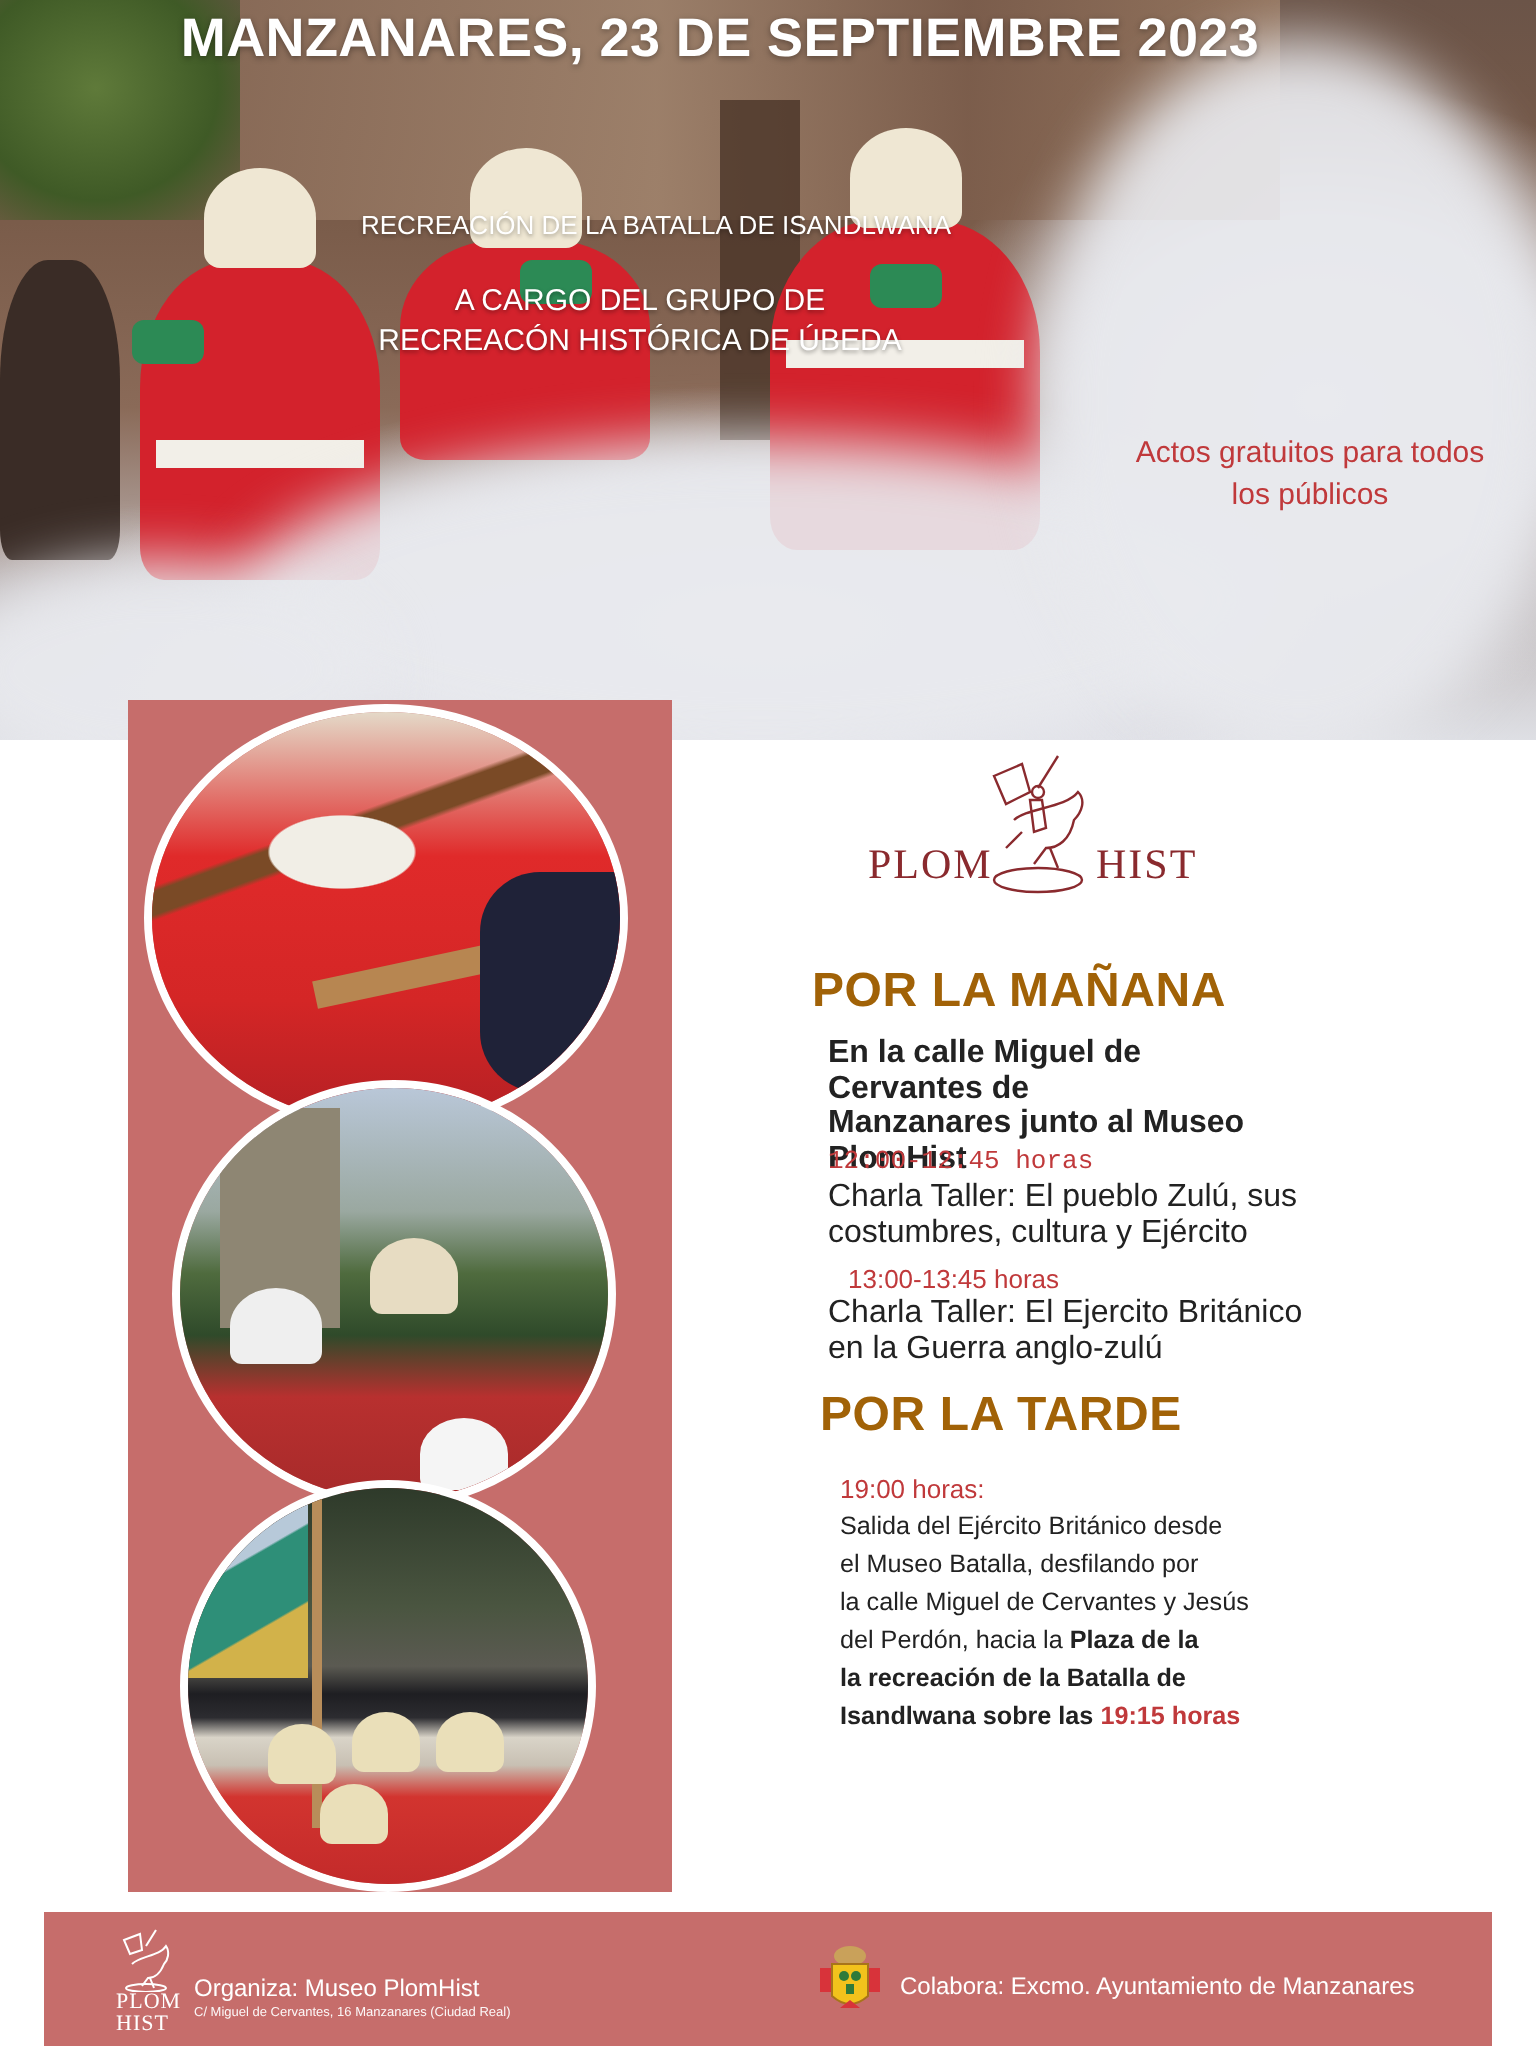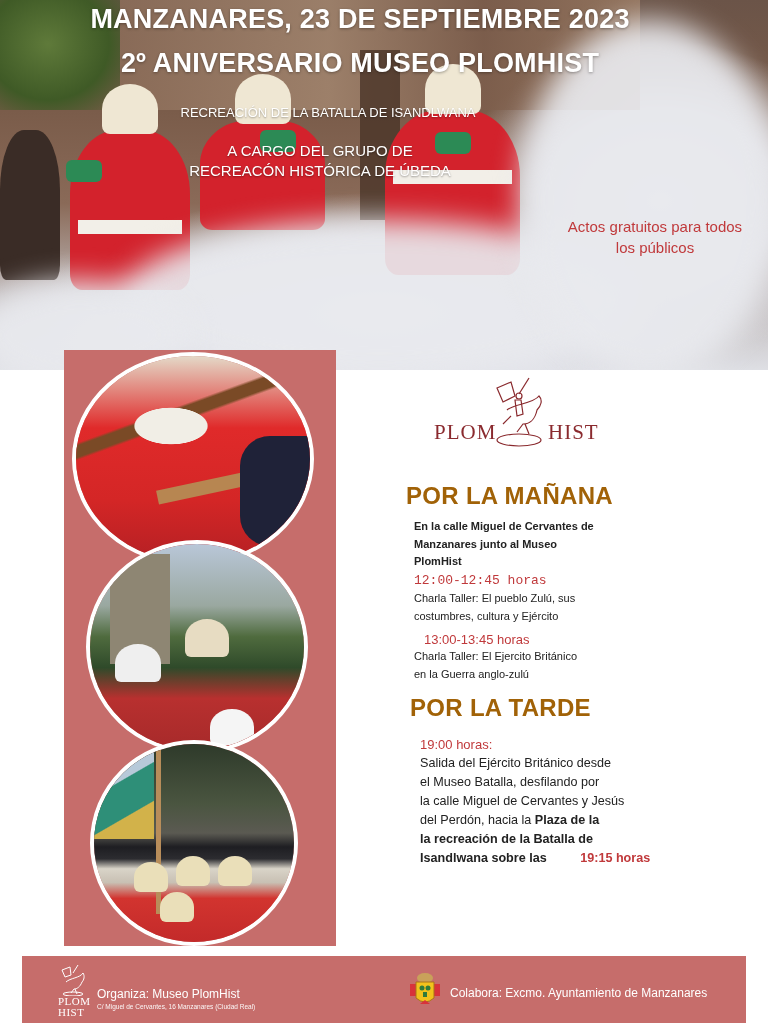--- a/index.html
+++ b/index.html
@@ -67,32 +67,32 @@
   .logo { position: absolute; left: 434px; top: 376px; width: 180px; height: 72px; }
   .logo-word { position: absolute; top: 44px; font-family: "Liberation Serif", serif; font-size: 21px;
     color: #8a2a2e; letter-spacing: 1px; }
   .logo-word.left { left: 0; }
   .logo-word.right { left: 114px; }
   .logo svg { position: absolute; left: 55px; top: 0; }
 
   .section-head { position: absolute; left: 406px; color: #a16207; font-weight: bold; font-size: 24px; letter-spacing: 0.3px; }
   .morning-head { top: 482px; }
   .afternoon-head { top: 694px; left: 410px; }
-  .txt { position: absolute; font-size: 11px; line-height: 17.5px; color: #222222; }
+  .txt { position: absolute; font-size: 16px; line-height: 17.5px; color: #222222; }
   .txt.bold { font-weight: bold; }
   .time { position: absolute; font-size: 13px; color: #c0393b; }
   .location { left: 414px; top: 518px; width: 230px; }
   .t1 { left: 414px; top: 573px; font-family: Liberation Mono, monospace; }
   .d1 { left: 414px; top: 590px; width: 240px; }
   .t2 { left: 424px; top: 632px; }
   .d2 { left: 414px; top: 648px; width: 240px; }
   .t3 { left: 420px; top: 737px; }
   .d3 { left: 420px; top: 754px; width: 240px; font-size: 12.6px; line-height: 19px; }
   .d3 b { font-weight: bold; }
-  .d3 .red { color: #c0393b; font-weight: bold; margin-left: 30px; }
+  .d3 .red { color: #c0393b; font-weight: bold; }
 
   
   .footer { position: absolute; left: 22px; top: 956px; width: 724px; height: 67px; background: #c66d6b; }
   .footer-logo { position: absolute; left: 36px; top: 8px; width: 32px; height: 56px; color: #ffffff; }
   .footer-logo .w { position:absolute; left:0; font-family: "Liberation Serif", serif; font-size: 11px; line-height: 11px; letter-spacing: 0.5px; }
   .footer-logo .w1 { top: 32px; }
   .footer-logo .w2 { top: 43px; }
   .org-label { position: absolute; left: 75px; top: 31px; color: #ffffff; font-size: 12px; }
   .org-address { position: absolute; left: 75px; top: 47px; color: #ffffff; font-size: 6.5px; opacity: 0.95; }
   .crest { position: absolute; left: 388px; top: 16px; width: 30px; height: 38px; }
@@ -120,21 +120,20 @@
       <div class="belt" style="top:60px;"></div>
       <div class="cuff" style="left:50px;top:22px;"></div>
   </div>
   <div class="soldier" style="left:0px;top:130px;width:60px;height:150px;background:#3a2c26;"></div>
 
   <div class="smoke" style="left:120px;top:220px;width:520px;height:160px;"></div>
   <div class="smoke" style="left:520px;top:20px;width:260px;height:360px;"></div>
   <div class="smoke" style="left:-30px;top:280px;width:220px;height:110px;"></div>
 
   <div class="hero-title l1">MANZANARES, 23 DE SEPTIEMBRE 2023</div>
-  <div class="hero-title l2">2º ANIVERSARIO MUSEO PLOMHIST</div>
   <div class="hero-sub">RECREACIÓN DE LA BATALLA DE ISANDLWANA</div>
   <div class="hero-sub2">
     <div>A CARGO DEL GRUPO DE</div>
     <div>RECREACÓN HISTÓRICA  DE ÚBEDA</div>
   </div>
   <div class="free-note">
     <div>Actos gratuitos para todos</div>
     <div>los públicos</div>
   </div>
 </div>

